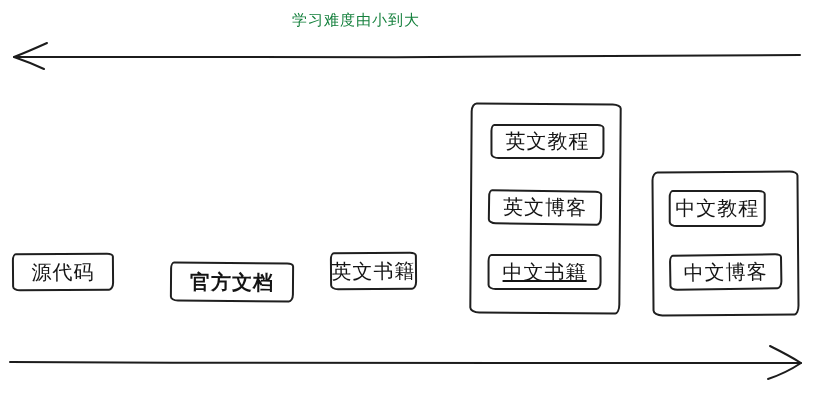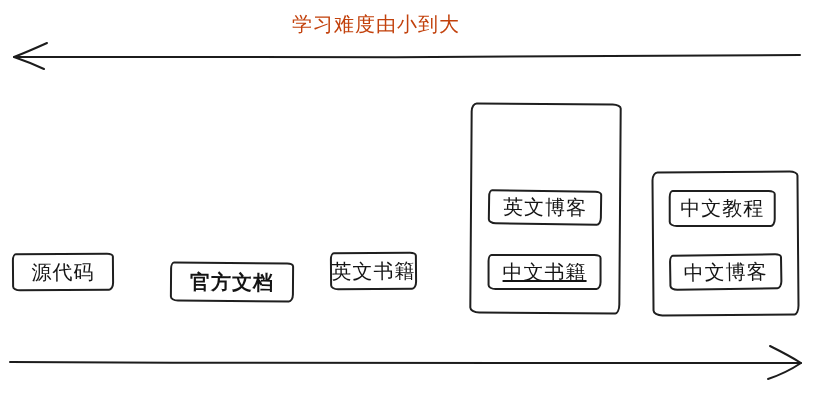--- a/index.html
+++ b/index.html
@@ -11,23 +11,23 @@
   .diagram {
     position: relative;
     width: 813px;
     height: 414px;
     background: #ffffff;
     color: #1c1c1c;
     overflow: hidden;
   }
   .axis-label {
     position: absolute;
-    font-size: 20px;
+    font-size: 15px;
     letter-spacing: 1px;
-    color: #c2410c;
+    color: #15803d;
     white-space: nowrap;
   }
   .axis-label.top  { left: 292px; top: 11px; }
   .axis-label.bottom { left: 308px; top: 374px; }
   .arrow-svg {
     position: absolute;
     left: 0;
     width: 813px;
     height: 45px;
   }
@@ -70,21 +70,21 @@
   #node-english-books { left: 330px; top: 252px; width: 87px; height: 38px; }
 
   
   #group-1 { left: 470px; top: 103px; width: 151px; height: 211px; }
   #node-english-tutorials { left: 18px; top: 19px;  width: 114px; height: 35px; }
   #node-english-blogs     { left: 16px; top: 85px;  width: 114px; height: 35px; }
   #node-chinese-books     { left: 16px; top: 149px; width: 114px; height: 36px; text-decoration: underline; }
 
   
   #group-2 { left: 652px; top: 171px; width: 147px; height: 145px; }
-  #node-chinese-tutorials { left: 15px; top: 17px; width: 107px; height: 37px; }
+  #node-chinese-tutorials { left: 15px; top: 17px; width: 97px; height: 37px; }
   #node-chinese-blogs     { left: 15px; top: 81px; width: 113px; height: 36px; }
 </style>
 </head>
 <body>
 
 <div class="diagram">
 
   <div class="axis-label top">学习难度由小到大</div>
 
   <svg class="arrow-svg top" viewBox="0 0 813 45" aria-hidden="true">
@@ -93,20 +93,21 @@
     <path d="M 14 22 Q 30 27.5 44 34"></path>
   </svg>
 
   <div class="sketch-box tilt-l" id="node-source-code">源代码</div>
 
   <div class="sketch-box tilt-r" id="node-official-docs">官方文档</div>
 
   <div class="sketch-box tilt-l" id="node-english-books">英文书籍</div>
 
   <div class="group-box tilt-r" id="group-1">
+    <div class="sketch-box tilt-l" id="node-english-tutorials">英文教程</div>
     <div class="sketch-box tilt-r" id="node-english-blogs">英文博客</div>
     <div class="sketch-box tilt-l" id="node-chinese-books">中文书籍</div>
   </div>
 
   <div class="group-box tilt-l" id="group-2">
     <div class="sketch-box tilt-r" id="node-chinese-tutorials">中文教程</div>
     <div class="sketch-box tilt-l" id="node-chinese-blogs">中文博客</div>
   </div>
 
   <svg class="arrow-svg bottom" viewBox="0 0 813 45" aria-hidden="true">

